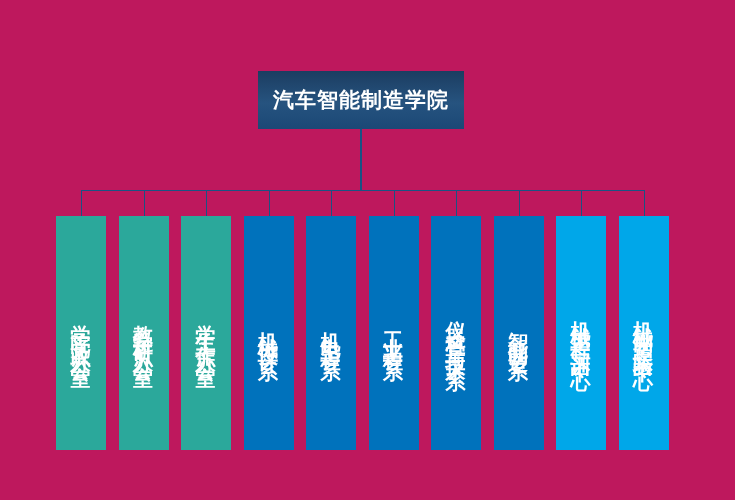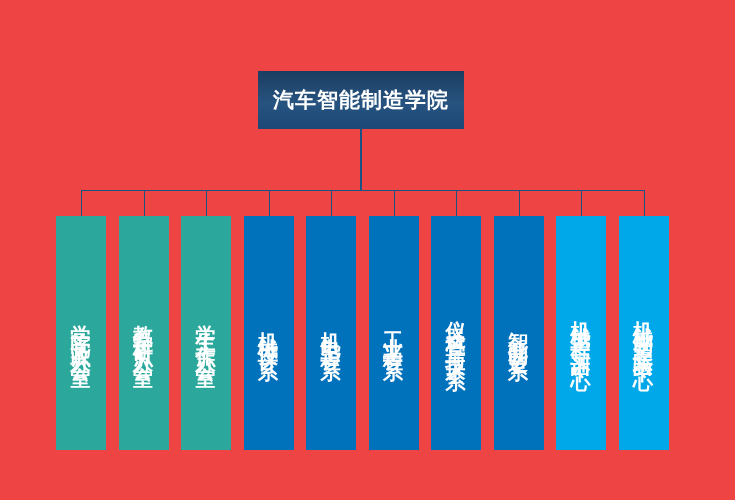--- a/index.html
+++ b/index.html
@@ -4,21 +4,21 @@
 <style>
   html, body {
     margin: 0;
     padding: 0;
     background: #ffffff;
   }
   .canvas {
     position: relative;
     width: 735px;
     height: 500px;
-    background: #ef4444;
+    background: #be185d;
     overflow: hidden;
     font-family: "DejaVu Sans", "Liberation Sans", sans-serif;
     text-decoration: underline;
   }
   .root-box {
     position: absolute;
     left: 258px;
     top: 71px;
     width: 206px;
     height: 58px;

